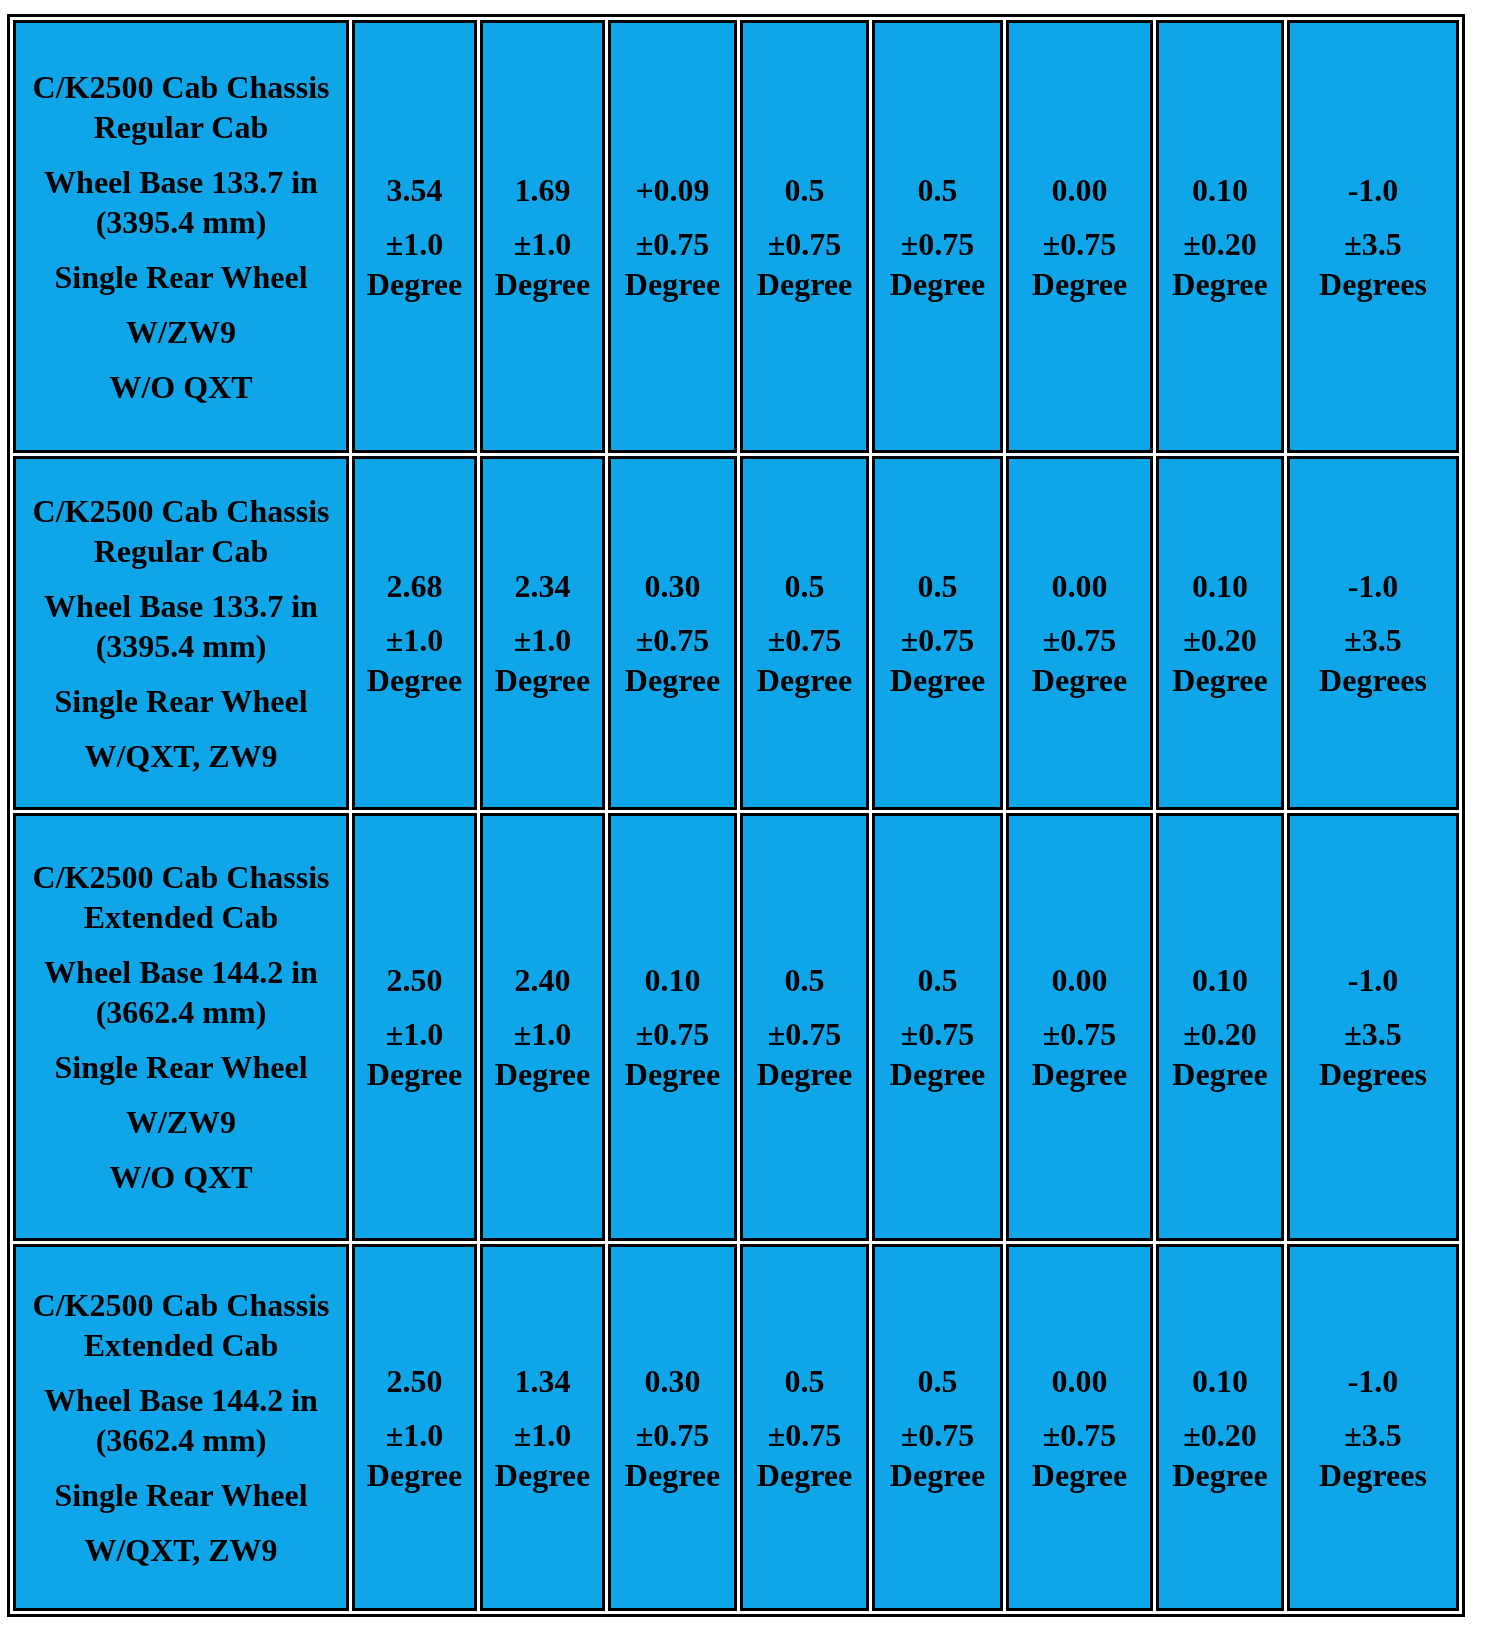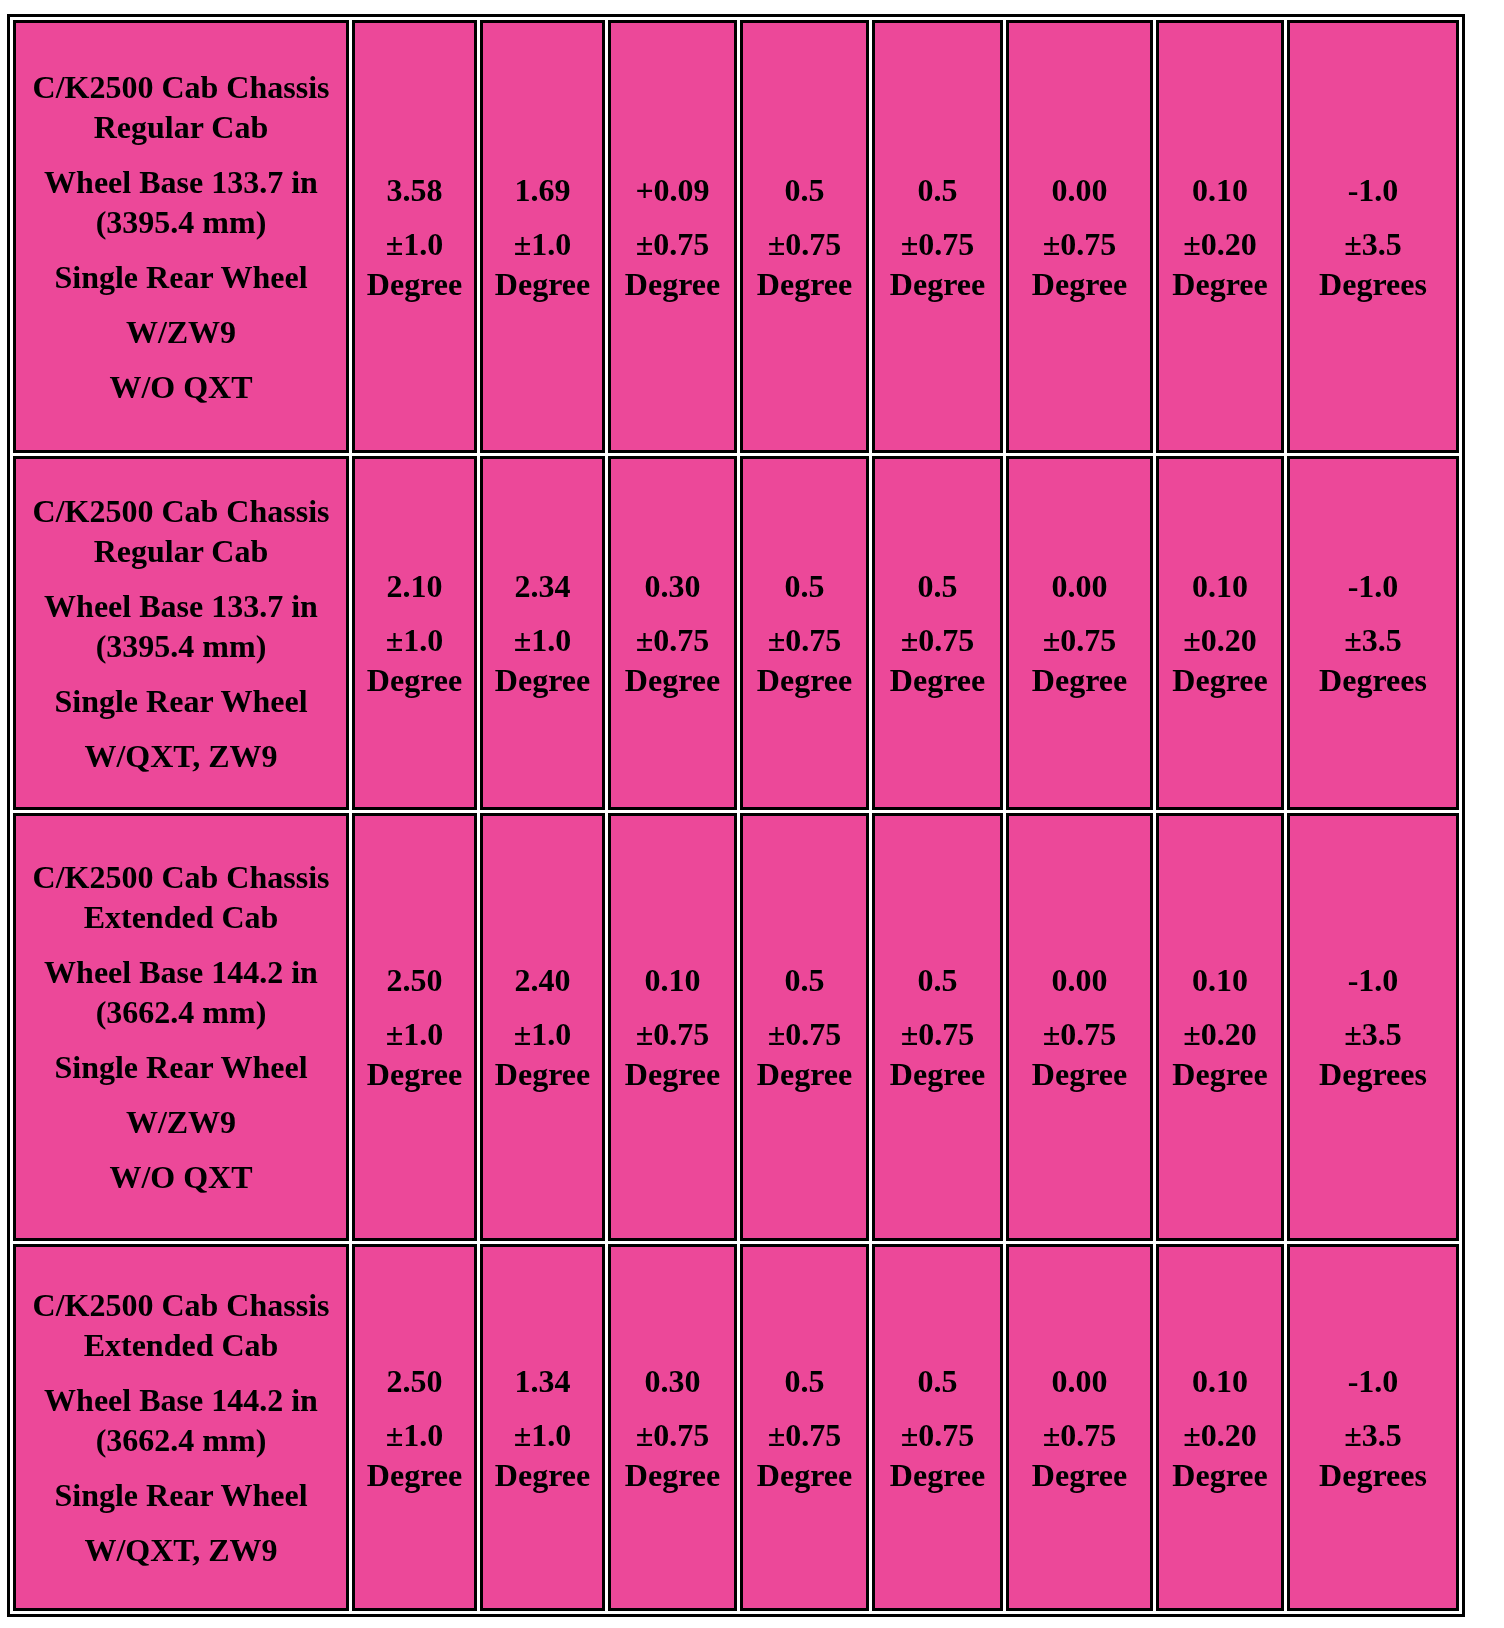--- a/index.html
+++ b/index.html
@@ -14,21 +14,21 @@
     table-layout: fixed;
     width: 1458px;
     border-collapse: separate;
     border-spacing: 3px;
     border: 3px solid #000000;
     background: #ffffff;
   }
   table.spec-table td {
     box-sizing: border-box;
     border: 3px solid #000000;
-    background: #ec4899;
+    background: #0ea5e9;
     text-align: center;
     vertical-align: middle;
     font-family: "Liberation Serif", "DejaVu Serif", serif;
     font-weight: bold;
     font-size: 32px;
     line-height: 1.25;
     color: #000000;
     padding: 0 2px;
     overflow: hidden;
   }
@@ -62,21 +62,21 @@
 
   <tr>
         <td class="desc-cell">
           <p>C/K2500 Cab Chassis<br>Regular Cab</p>
           <p>Wheel Base 133.7 in<br>(3395.4 mm)</p>
           <p>Single Rear Wheel</p>
           <p>W/ZW9</p>
           <p>W/O QXT</p>
         </td>
         <td>
-          <p>3.58</p>
+          <p>3.54</p>
           <p>±1.0 Degree</p>
         </td>
         <td>
           <p>1.69</p>
           <p>±1.0 Degree</p>
         </td>
         <td>
           <p>+0.09</p>
           <p>±0.75 Degree</p>
         </td>
@@ -102,21 +102,21 @@
         </td>
       </tr>
       <tr>
         <td class="desc-cell">
           <p>C/K2500 Cab Chassis<br>Regular Cab</p>
           <p>Wheel Base 133.7 in<br>(3395.4 mm)</p>
           <p>Single Rear Wheel</p>
           <p>W/QXT, ZW9</p>
         </td>
         <td>
-          <p>2.10</p>
+          <p>2.68</p>
           <p>±1.0 Degree</p>
         </td>
         <td>
           <p>2.34</p>
           <p>±1.0 Degree</p>
         </td>
         <td>
           <p>0.30</p>
           <p>±0.75 Degree</p>
         </td>

